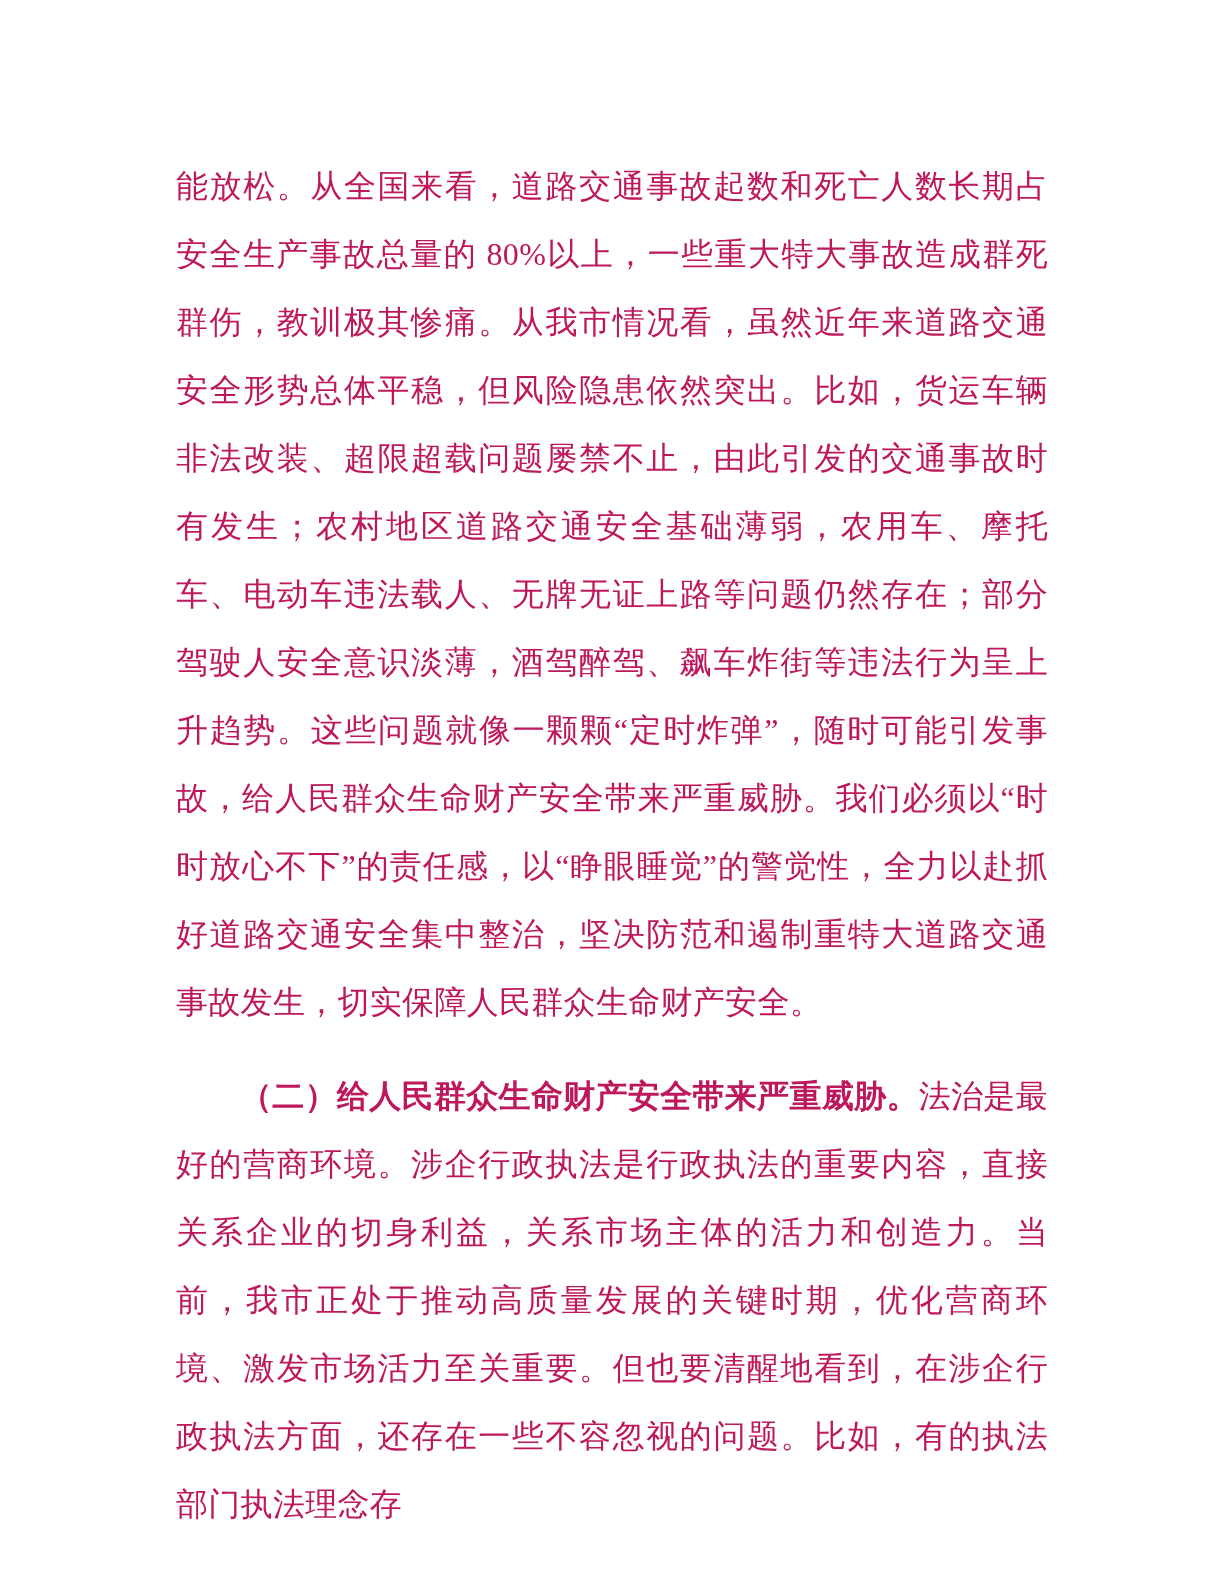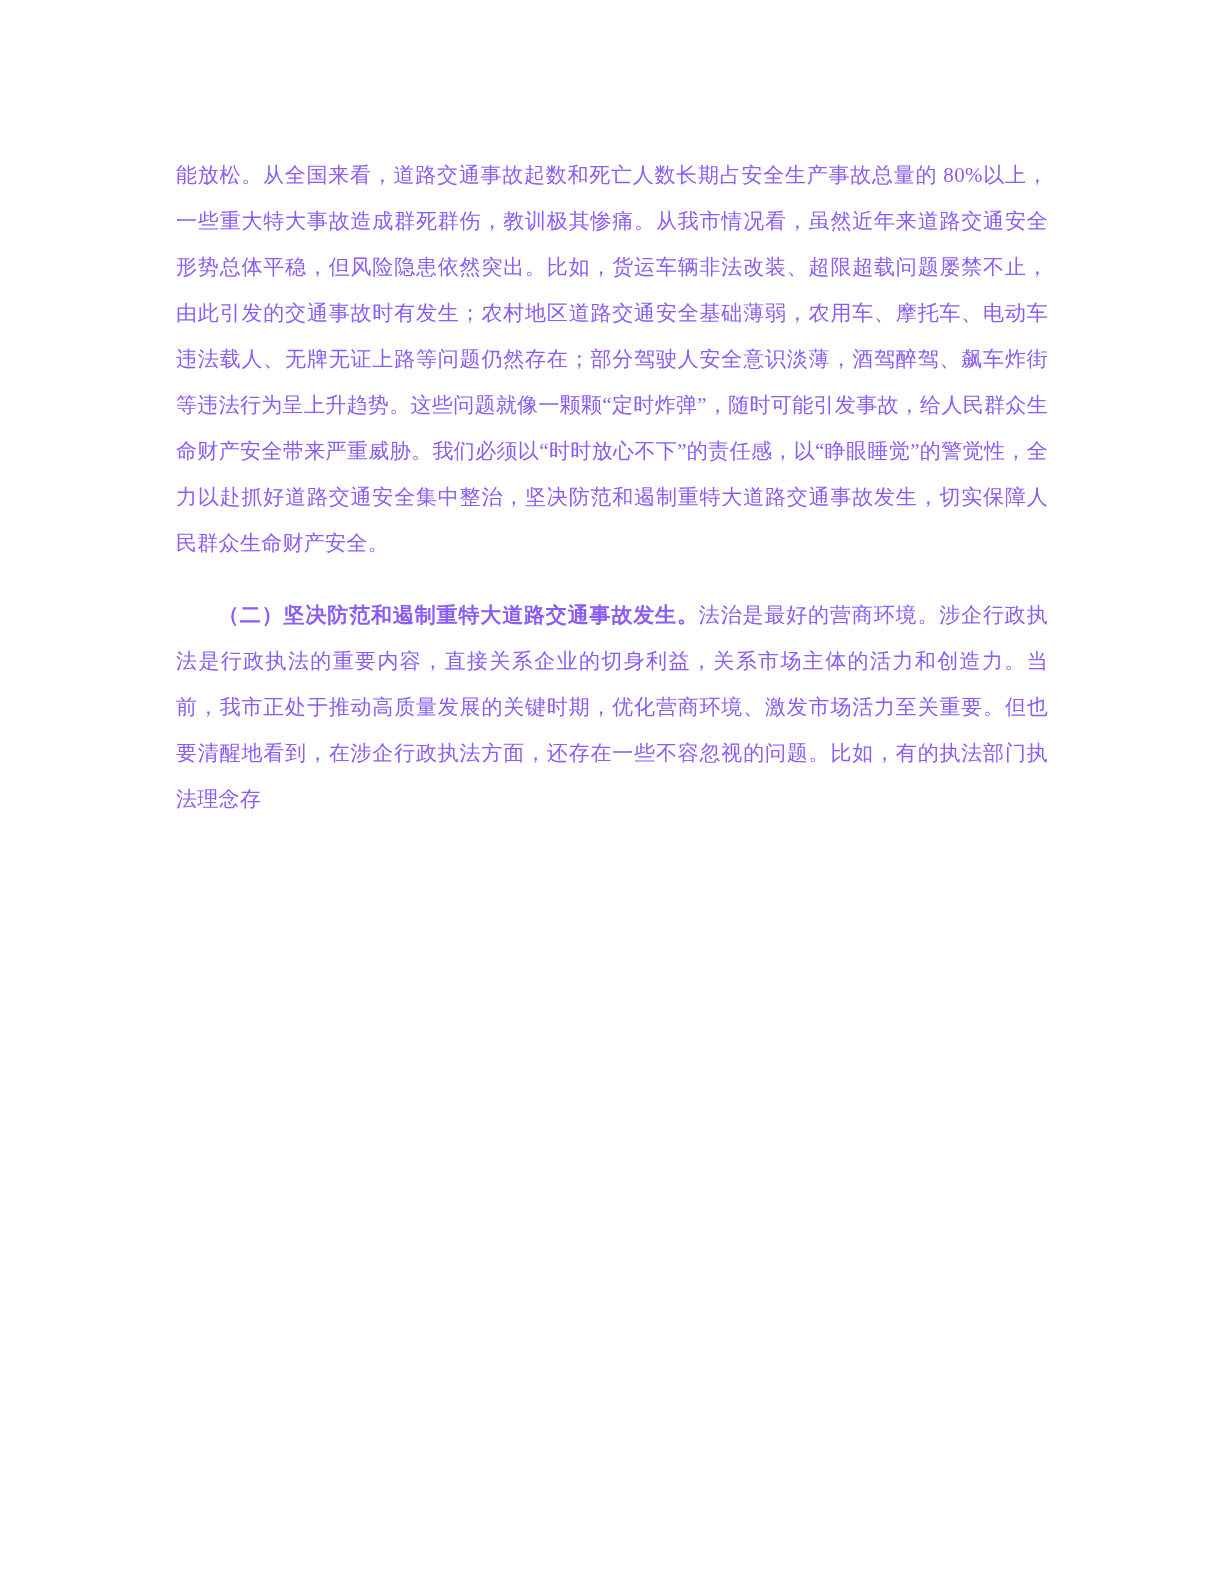--- a/index.html
+++ b/index.html
@@ -16,35 +16,35 @@
     box-sizing: border-box;
     width: 1224px;
     height: 1584px;
     background: #ffffff;
     padding: 152px 176px 0 176px;
     color: #000000;
   }
   .para {
     margin: 0;
     font-family: "Liberation Serif", "DejaVu Serif", serif;
-    font-size: 21px;
-    line-height: 46px;
+    font-size: 32px;
+    line-height: 68px;
     text-align: justify;
     text-justify: inter-character;
-    color: #8b5cf6;
+    color: #be185d;
     letter-spacing: 0.3px;
   }
   .para.section {
     margin-top: 26px;
     text-indent: 2em;
   }
   .section-heading {
     font-family: "Liberation Sans", "DejaVu Sans", sans-serif;
     font-weight: bold;
   }
 </style>
 </head>
 <body>
 
 <div class="page">
   <p class="para">能放松。从全国来看，道路交通事故起数和死亡人数长期占安全生产事故总量的 80%以上，一些重大特大事故造成群死群伤，教训极其惨痛。从我市情况看，虽然近年来道路交通安全形势总体平稳，但风险隐患依然突出。比如，货运车辆非法改装、超限超载问题屡禁不止，由此引发的交通事故时有发生；农村地区道路交通安全基础薄弱，农用车、摩托车、电动车违法载人、无牌无证上路等问题仍然存在；部分驾驶人安全意识淡薄，酒驾醉驾、飙车炸街等违法行为呈上升趋势。这些问题就像一颗颗“定时炸弹”，随时可能引发事故，给人民群众生命财产安全带来严重威胁。我们必须以“时时放心不下”的责任感，以“睁眼睡觉”的警觉性，全力以赴抓好道路交通安全集中整治，坚决防范和遏制重特大道路交通事故发生，切实保障人民群众生命财产安全。</p>
-  <p class="para section"><span class="section-heading">（二）坚决防范和遏制重特大道路交通事故发生。</span><span>法治是最好的营商环境。涉企行政执法是行政执法的重要内容，直接关系企业的切身利益，关系市场主体的活力和创造力。当前，我市正处于推动高质量发展的关键时期，优化营商环境、激发市场活力至关重要。但也要清醒地看到，在涉企行政执法方面，还存在一些不容忽视的问题。比如，有的执法部门执法理念存</span></p>
+  <p class="para section"><span class="section-heading">（二）给人民群众生命财产安全带来严重威胁。</span><span>法治是最好的营商环境。涉企行政执法是行政执法的重要内容，直接关系企业的切身利益，关系市场主体的活力和创造力。当前，我市正处于推动高质量发展的关键时期，优化营商环境、激发市场活力至关重要。但也要清醒地看到，在涉企行政执法方面，还存在一些不容忽视的问题。比如，有的执法部门执法理念存</span></p>
 </div>
 
 </body></html>

